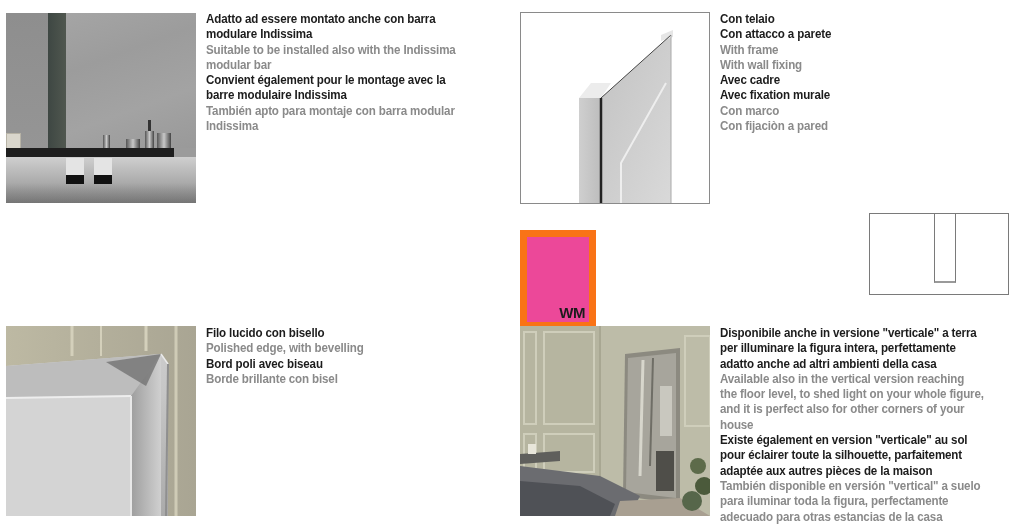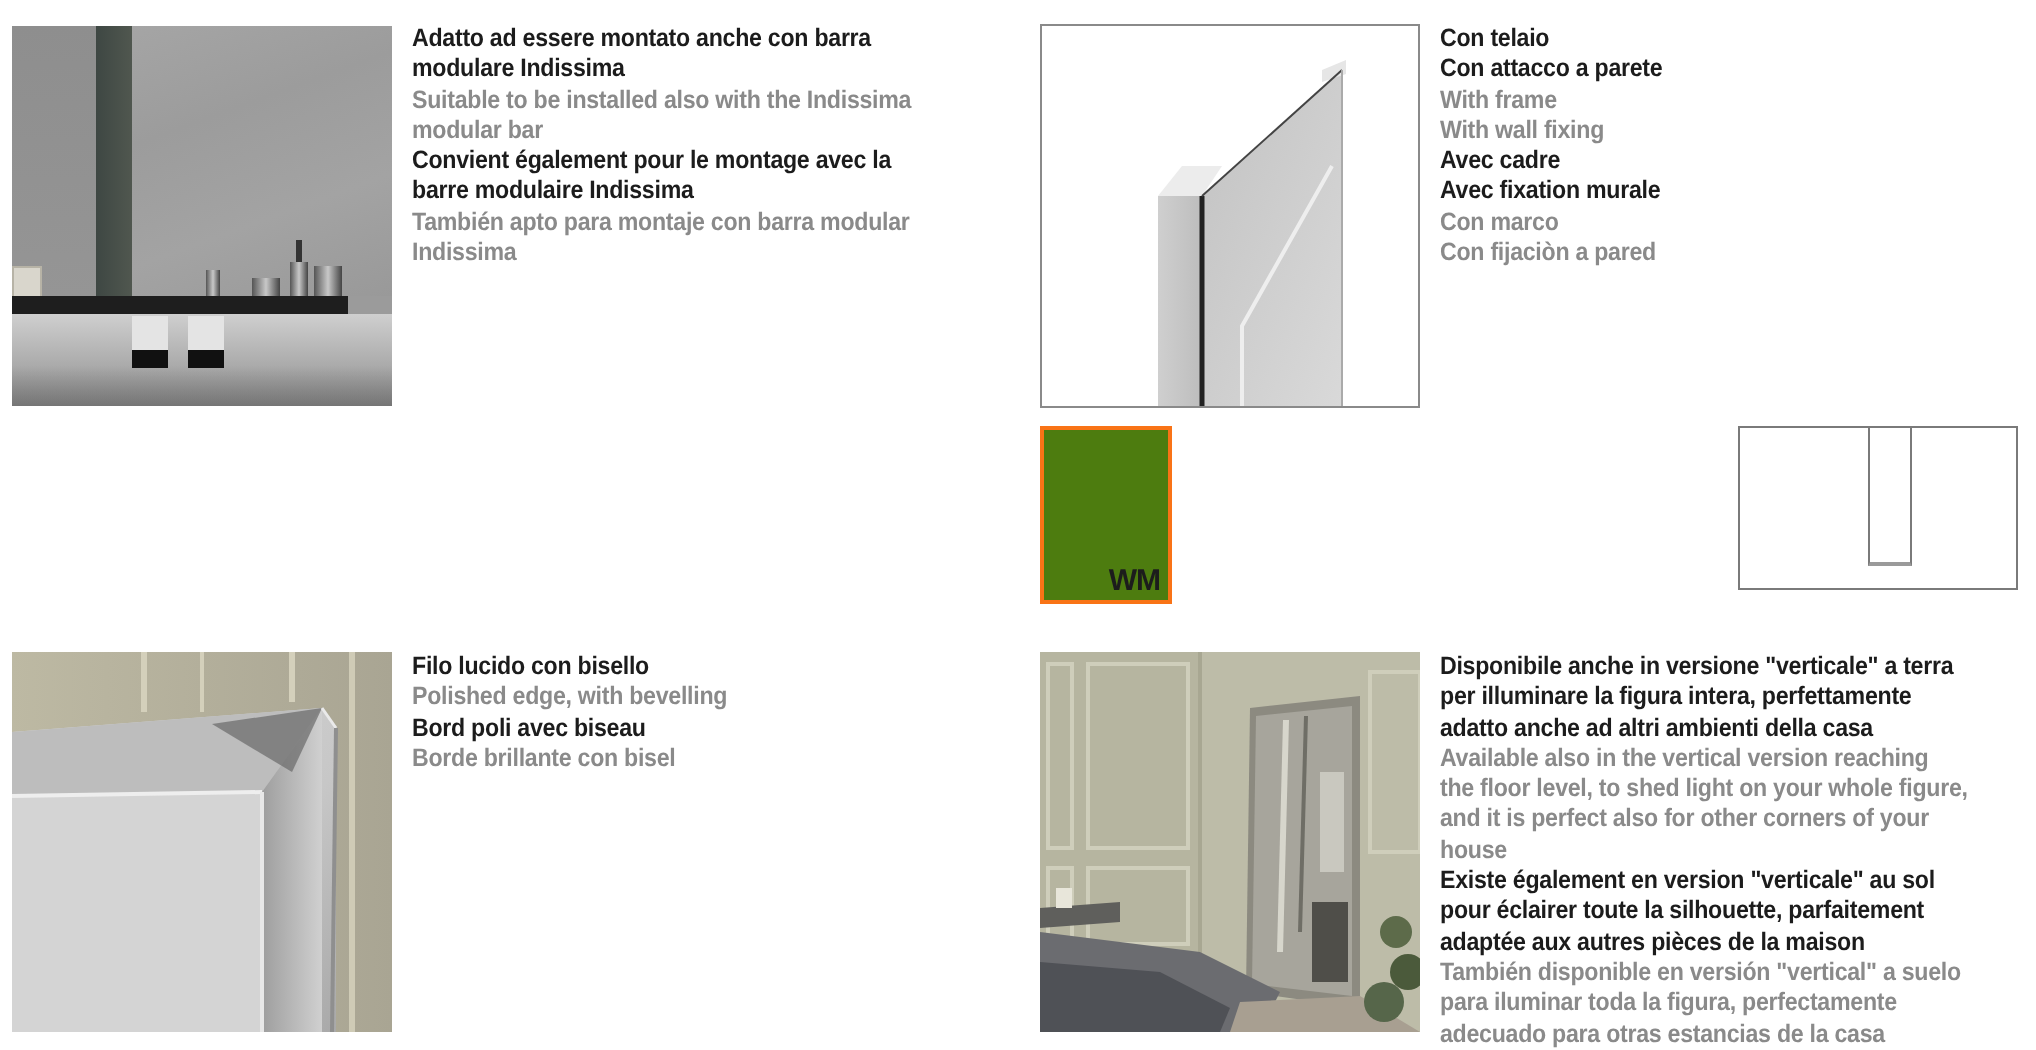--- a/index.html
+++ b/index.html
@@ -36,21 +36,21 @@
     .photo1 .holder { position: absolute; top: 145px; width: 18px; height: 26px; background: linear-gradient(180deg,#e4e4e4 0 65%,#111 65% 100%); }
     .photo1 .bottle { position: absolute; background: linear-gradient(90deg,#555,#c8c8c8,#444); }
 
     
     .photo2 { left: 520px; top: 12px; width: 188px; height: 190px; border: 1px solid #8a8a8a; background: #ffffff; overflow: hidden; }
     
     .photo3 { left: 6px; top: 326px; width: 190px; height: 190px; overflow: hidden; background: #c4c0ae; }
     
     .photo4 { left: 520px; top: 326px; width: 190px; height: 190px; overflow: hidden; background: #bcbba7; }
 
-    .wm-box { left: 520px; top: 213px; width: 62px; height: 85px; border: 2px solid #f97316; background: #4d7c0f; }
+    .wm-box { left: 520px; top: 230px; width: 62px; height: 85px; border: 7px solid #f97316; background: #ec4899; }
     .wm-label { position: absolute; right: 4px; bottom: 1px; font-family: "Liberation Sans", sans-serif; font-weight: bold; font-size: 15px; color: #1c1c1c; letter-spacing: -0.5px; }
     .schem { left: 869px; top: 213px; width: 138px; height: 80px; border: 1px solid #7a7a7a; background: #fff; }
     .schem .slot { position: absolute; left: 64px; top: -1px; width: 20px; height: 68px; border: 1px solid #7a7a7a; border-top: none; border-bottom: 2px solid #9a9a9a; }
   </style>
 </head>
 <body>
 
 <div class="abs photo1">
   <div class="wall"></div>
   <div class="wall-left"></div>

